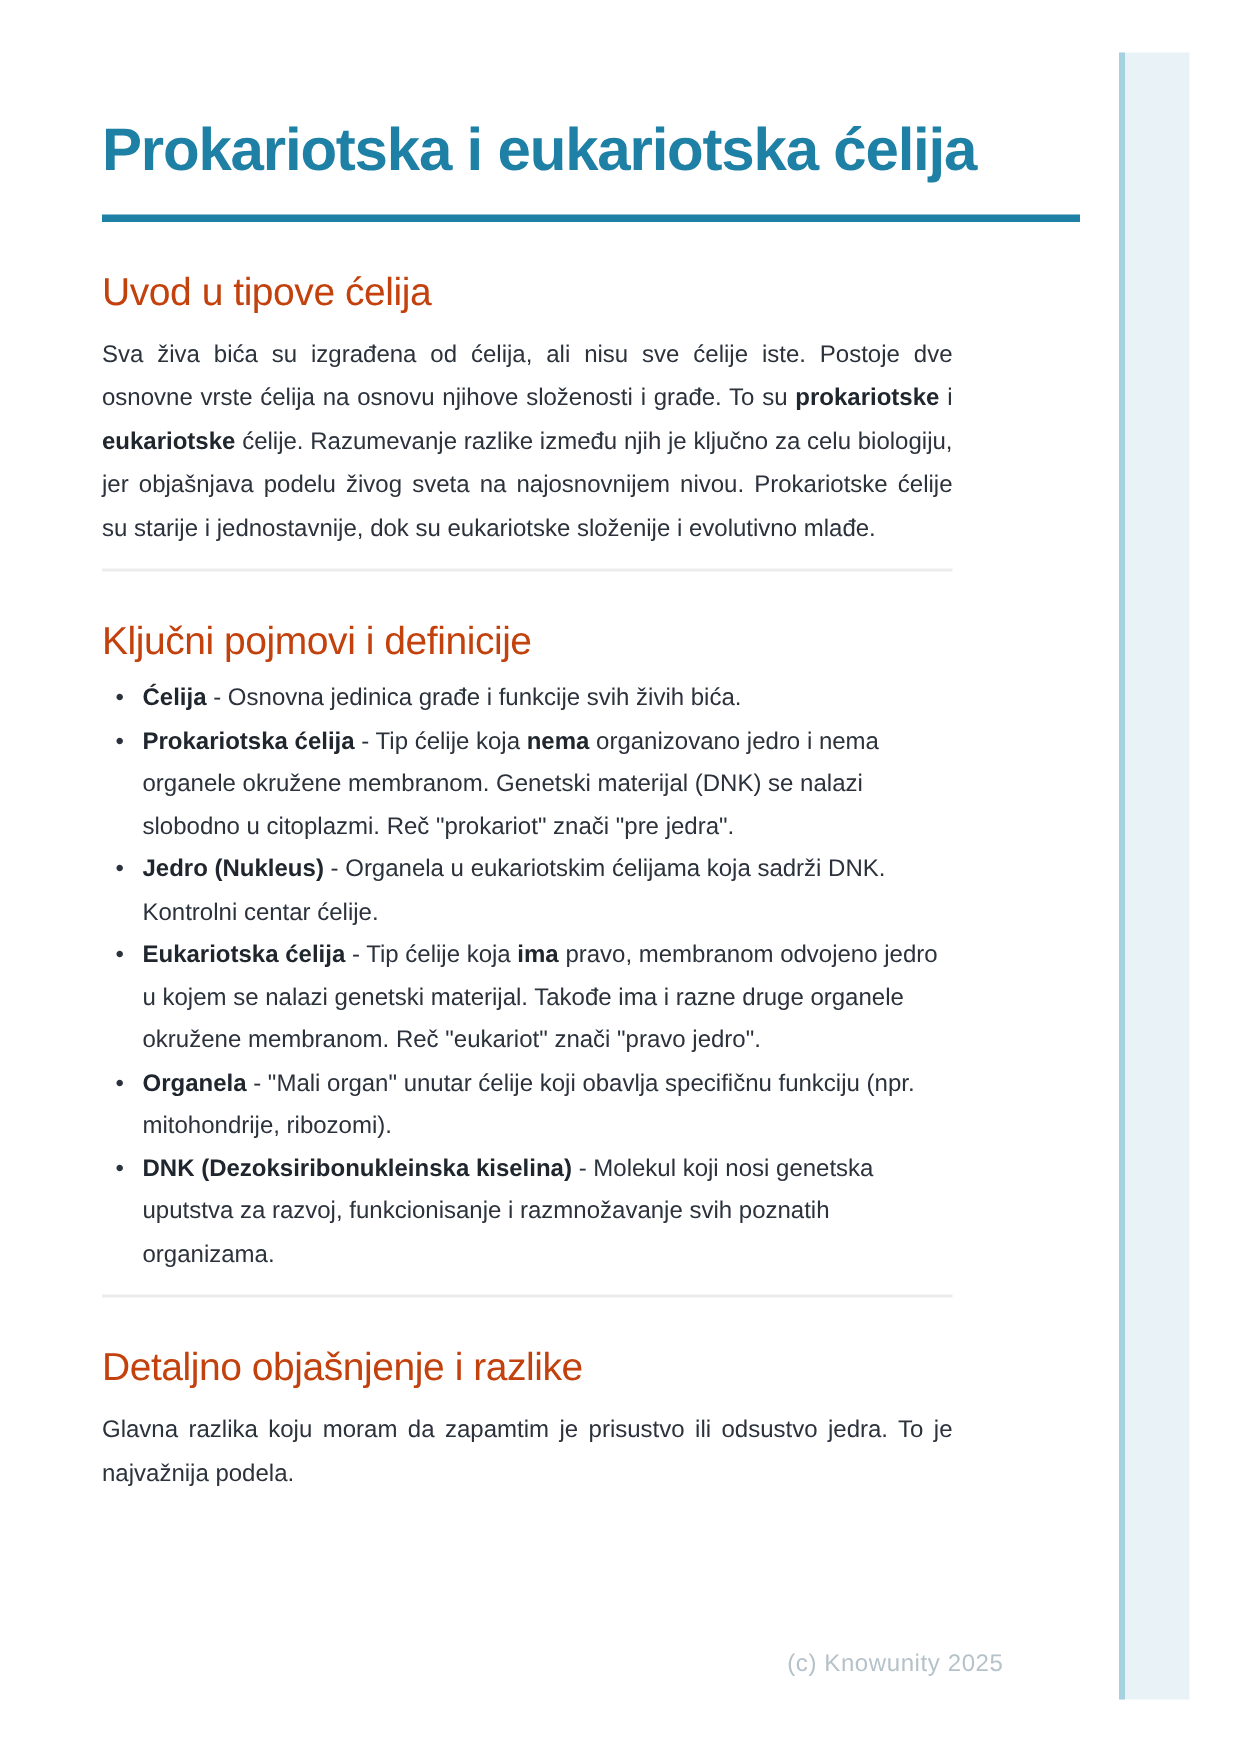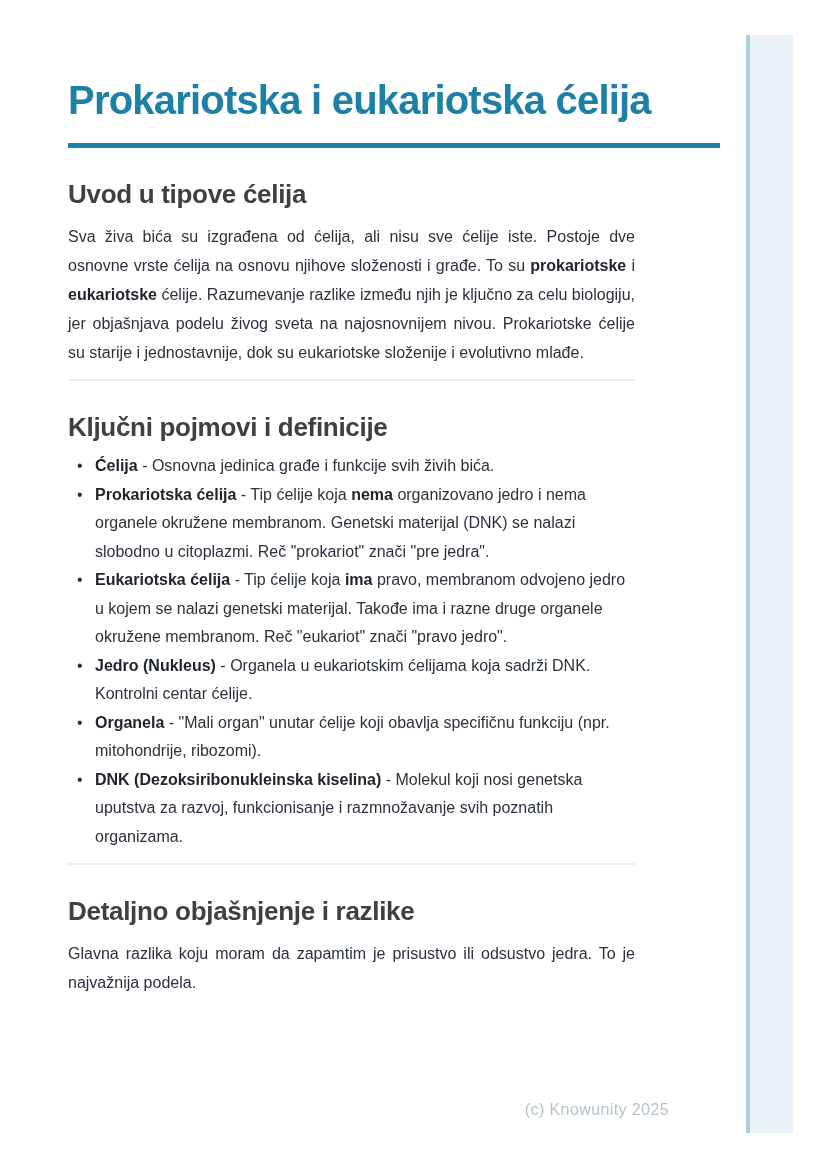--- a/index.html
+++ b/index.html
@@ -31,23 +31,23 @@
     letter-spacing:-0.8px;
     color:#1e80a4;
   }
   .title-rule{
     height:5px;background:#1e80a4;border:none;
     margin:16px 0 0 0;width:652px;
   }
 
   h2.section-heading{
     margin:30px 0 0 0;
-    font-size:26px;line-height:32px;font-weight:bold;
+    font-size:26px;line-height:32px;font-weight:normal;
     letter-spacing:-0.3px;
-    color:#404040;
+    color:#c2410c;
   }
 
   p.body-paragraph{
     margin:12px 0 0 0;
     font-size:16px;line-height:29px;
     color:#2b323c;
     text-align:justify;
     width:567px;
   }
 
@@ -109,23 +109,23 @@
     <hr class="divider">
 
     <section>
       <h2 class="section-heading">Ključni pojmovi i definicije</h2>
       <ul class="terms-list">
 
           <li><b>Ćelija</b><span> - Osnovna jedinica građe i funkcije svih živih bića.</span></li>
 
           <li><b>Prokariotska ćelija</b><span> - Tip ćelije koja </span><b>nema</b><span> organizovano jedro i nema organele okružene membranom. Genetski materijal (DNK) se nalazi slobodno u citoplazmi. Reč "prokariot" znači "pre jedra".</span></li>
 
+          <li><b>Jedro (Nukleus)</b><span> - Organela u eukariotskim ćelijama koja sadrži DNK. Kontrolni centar ćelije.</span></li>
+
           <li><b>Eukariotska ćelija</b><span> - Tip ćelije koja </span><b>ima</b><span> pravo, membranom odvojeno jedro u kojem se nalazi genetski materijal. Takođe ima i razne druge organele okružene membranom. Reč "eukariot" znači "pravo jedro".</span></li>
-
-          <li><b>Jedro (Nukleus)</b><span> - Organela u eukariotskim ćelijama koja sadrži DNK. Kontrolni centar ćelije.</span></li>
 
           <li><b>Organela</b><span> - "Mali organ" unutar ćelije koji obavlja specifičnu funkciju (npr. mitohondrije, ribozomi).</span></li>
 
           <li><b>DNK (Dezoksiribonukleinska kiselina)</b><span> - Molekul koji nosi genetska uputstva za razvoj, funkcionisanje i razmnožavanje svih poznatih organizama.</span></li>
         </ul>
     </section>
 
     <hr class="divider">
 
     <section>

